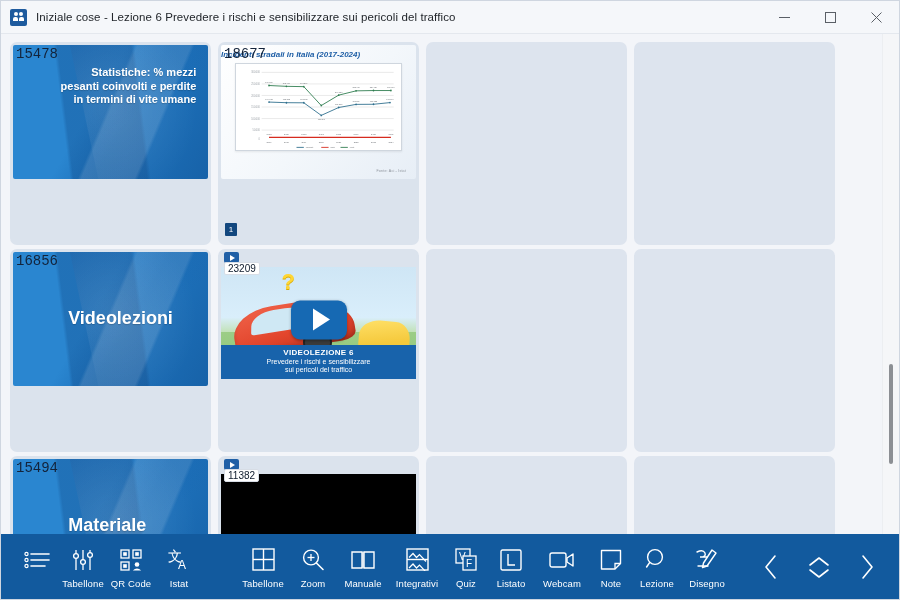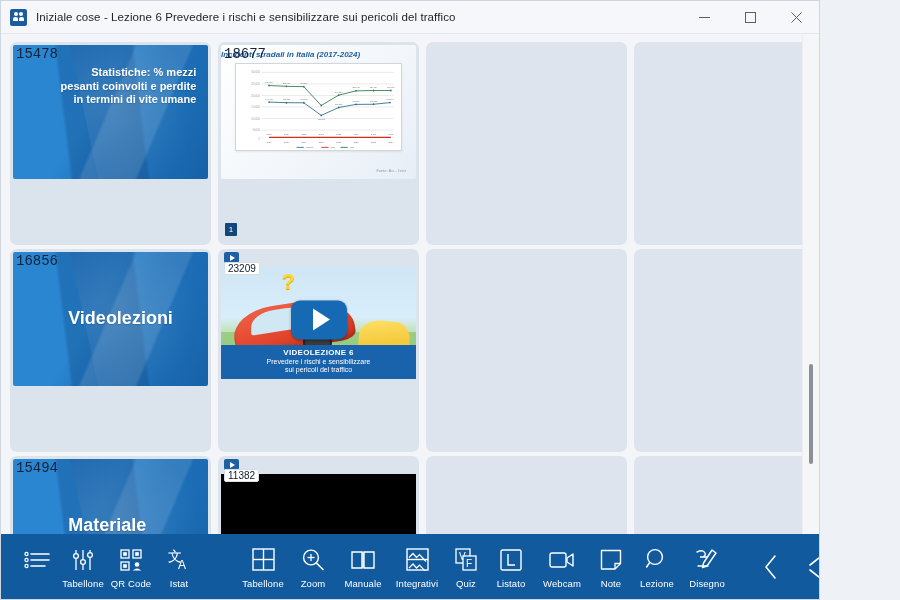--- a/index.html
+++ b/index.html
@@ -6,21 +6,21 @@
   html, body {
     width: 900px; height: 600px;
     overflow: hidden;
     font-family: "Liberation Sans", sans-serif;
     background: #eef1f6;
   }
 
   
   .window {
     position: relative;
-    width: 820px; height: 600px;
+    width: 900px; height: 600px;
     background: #f3f5f9;
     border: 1px solid #cfd6e0;
     display: flex; flex-direction: column;
     overflow: hidden;
   }
 
   
   .titlebar {
     height: 33px; min-height: 33px;
     background: #f5f7fa;

